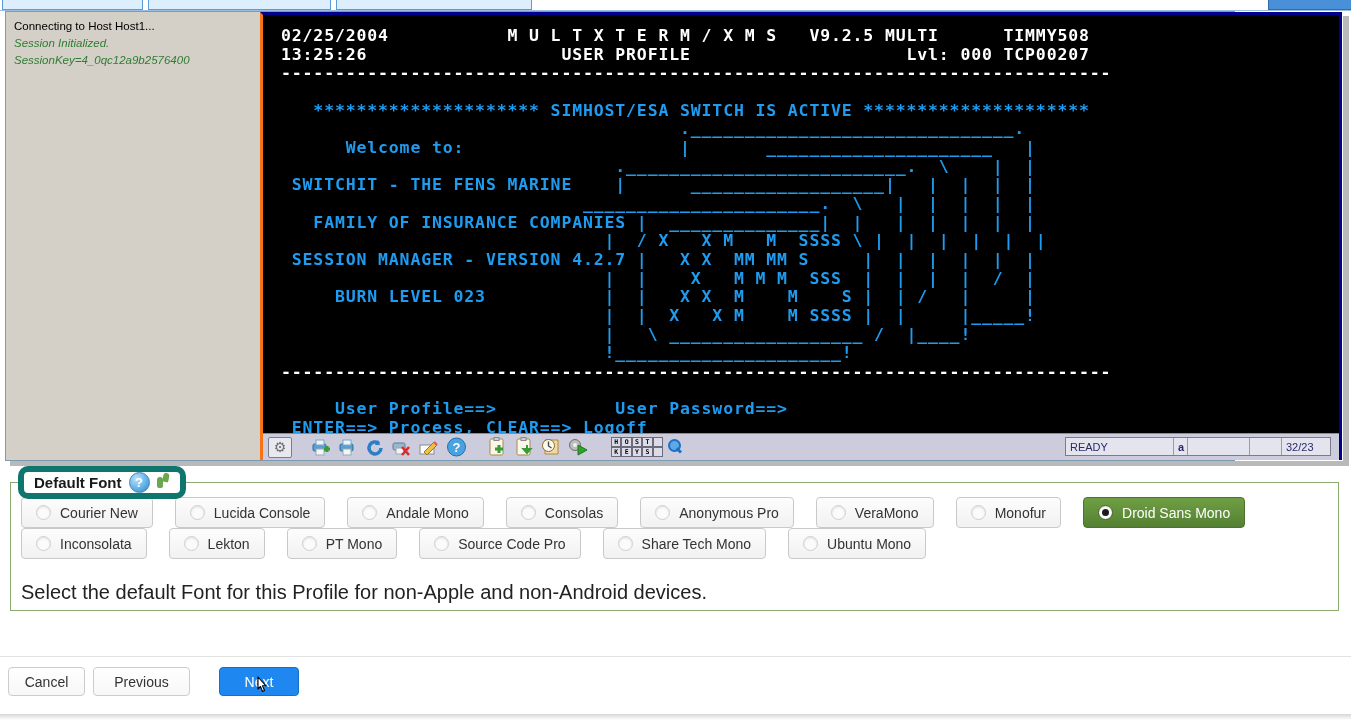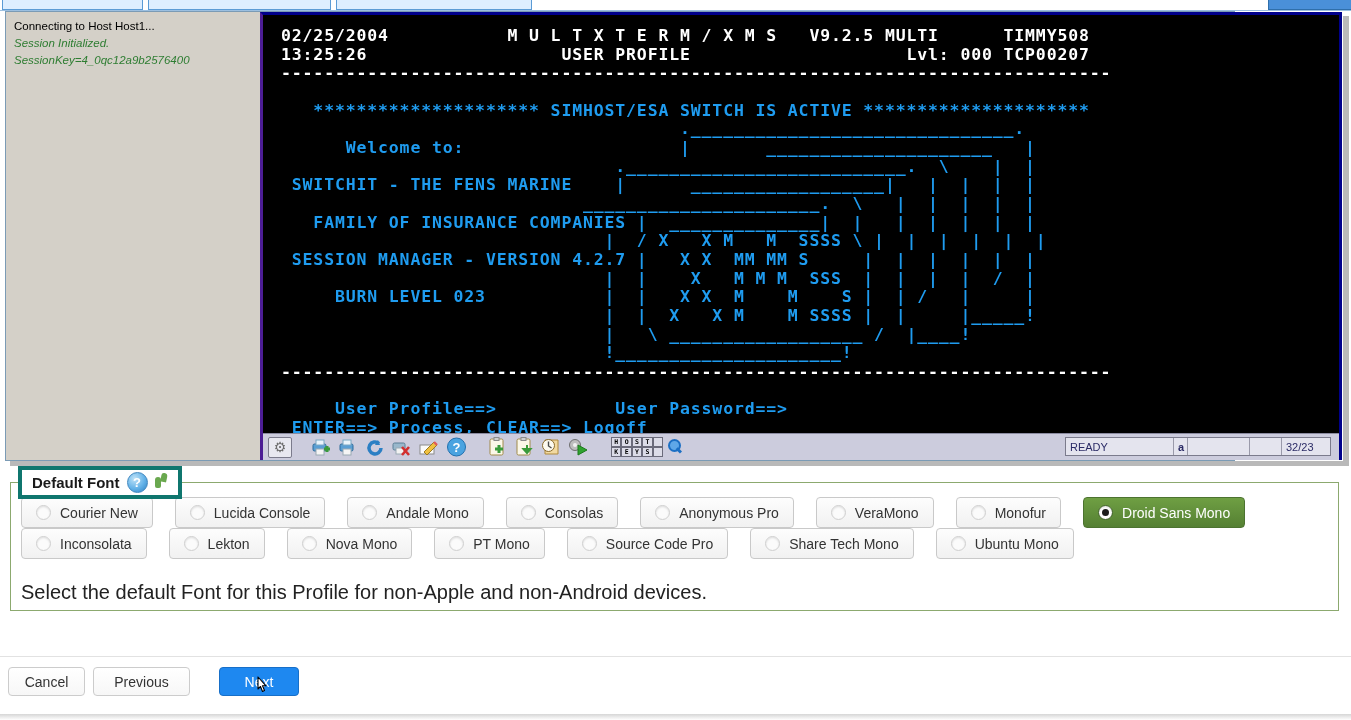--- a/index.html
+++ b/index.html
@@ -88,21 +88,21 @@
     font-style: italic;
   }
 
   
   .terminal {
     position: absolute;
     left: 254px; top: 0;
     width: 1082px; height: 448px;
     background: #000000;
     border-top: 3px solid #00008b;
-    border-left: 3px solid #4c1d95;
+    border-left: 3px solid #f97316;
     border-right: 3px solid #00008b;
     box-sizing: border-box;
     overflow: hidden;
   }
   .screen {
     position: absolute;
     left: 0; top: 0;
     width: 1076px;
     height: 418px;
     padding: 12px 0 0 18px;
@@ -221,22 +221,22 @@
     border: 1px solid #8ca96f;
     border-top: 1px solid #8ca96f;
     box-sizing: border-box;
     background: #ffffff;
   }
   .legend {
     position: absolute;
     left: 18px; top: 466px;
     height: 33px;
     background: #ffffff;
-    border: 4px solid #0f766e;
-    border-radius: 0;
+    border: 6px solid #0f766e;
+    border-radius: 10px;
     display: flex;
     align-items: center;
     padding: 0 8px 0 10px;
     box-sizing: border-box;
     z-index: 4;
   }
   .legend .title {
     font-size: 15px;
     font-weight: bold;
     color: #1a1a1a;
@@ -566,24 +566,20 @@
         <div class="pill">
             <span class="dot"></span>
             <span>Inconsolata</span>
           </div>
         <div class="pill">
             <span class="dot"></span>
             <span>Lekton</span>
           </div>
         <div class="pill">
             <span class="dot"></span>
-            <span>Nova Mono</span>
-          </div>
-        <div class="pill">
-            <span class="dot"></span>
             <span>PT Mono</span>
           </div>
         <div class="pill">
             <span class="dot"></span>
             <span>Source Code Pro</span>
           </div>
         <div class="pill">
             <span class="dot"></span>
             <span>Share Tech Mono</span>
           </div>

